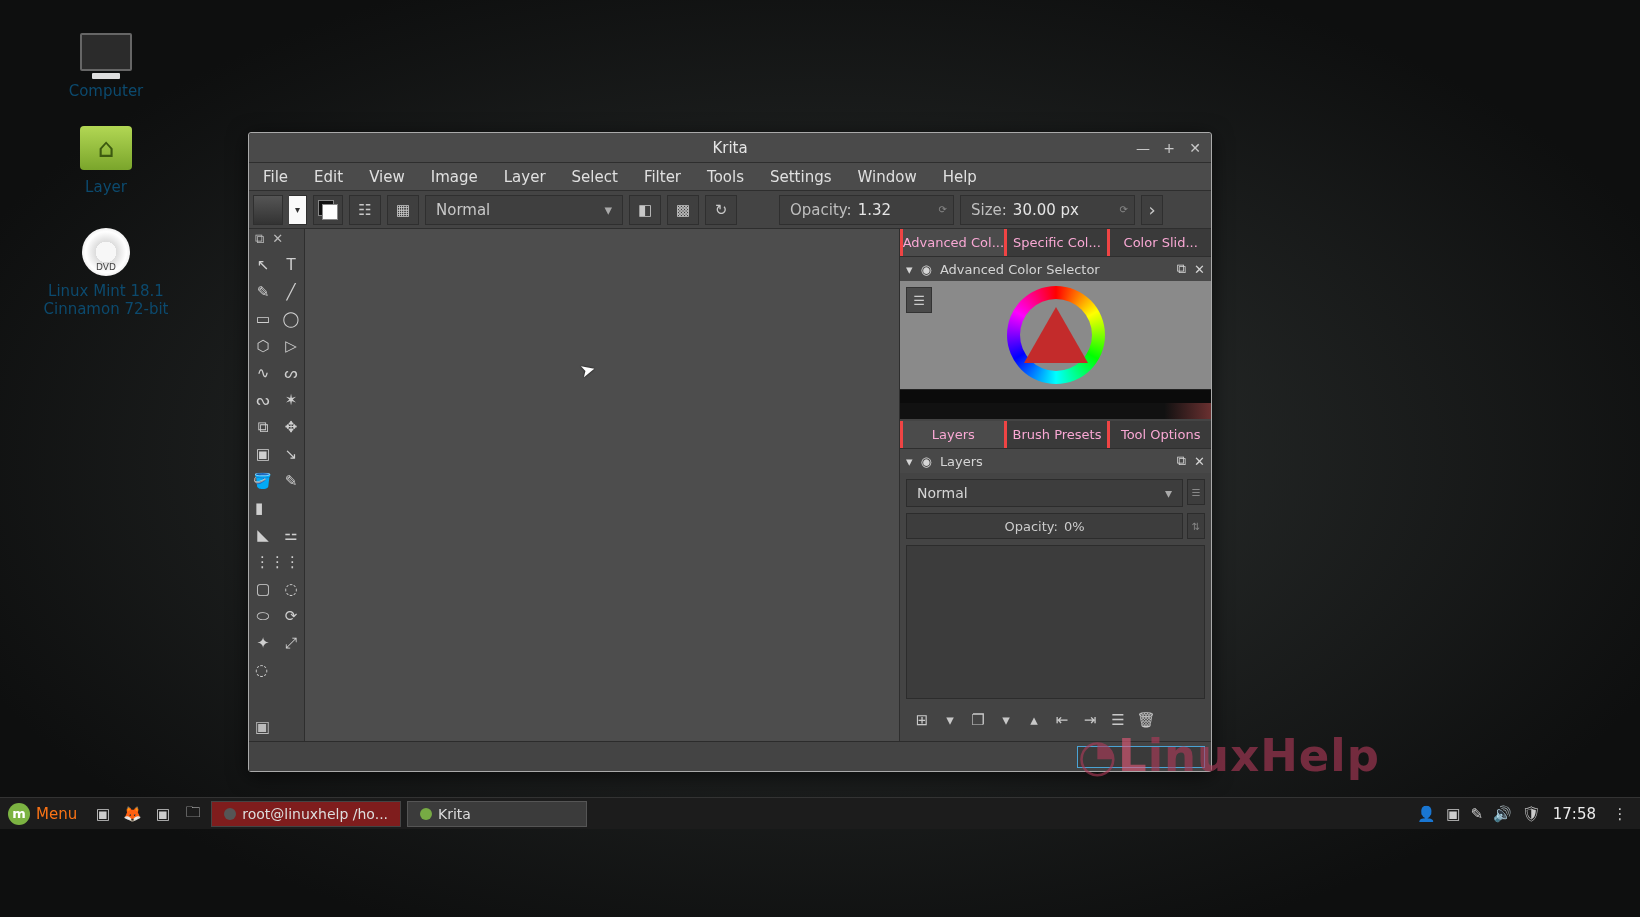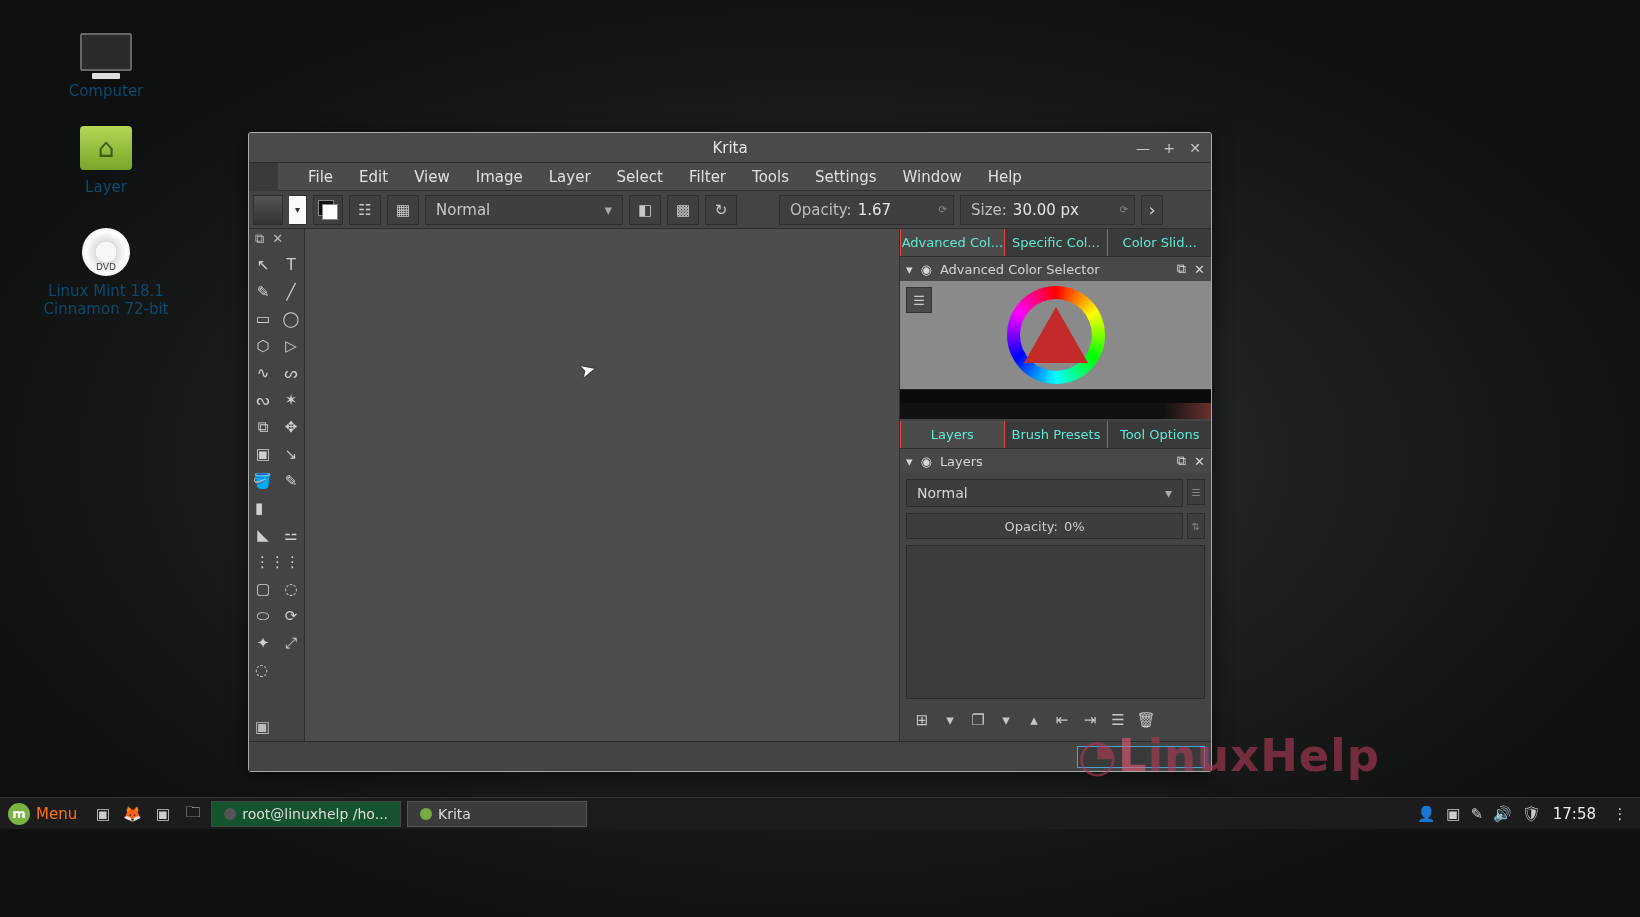--- a/index.html
+++ b/index.html
@@ -15,21 +15,21 @@
   .dvd-ic { width:48px; height:48px; border-radius:50%; background: radial-gradient(circle,#f7f7f7 30%,#ddd 31%,#fff 60%,#ccc 100%); position:relative; }
   .dvd-ic::after { content:"DVD"; position:absolute; bottom:4px; left:0; right:0; font-size:9px; color:#444; text-align:center; }
 
   
   .window { position:absolute; left:248px; top:132px; width:964px; height:640px; background:#3a3a3a; border:1px solid #aaa; border-radius:3px; box-shadow:0 4px 20px rgba(0,0,0,.6); display:flex; flex-direction:column; }
   .titlebar { height:30px; background:#4a4a4a; border-bottom:1px solid #2e2e2e; display:flex; align-items:center; justify-content:center; position:relative; border-radius:3px 3px 0 0; }
   .titlebar-title { color:#e5e5e5; font-size:15px; font-weight:500; }
   .win-ctrls { position:absolute; right:4px; display:flex; gap:2px; }
   .win-ctrls span { width:24px; height:22px; display:flex; align-items:center; justify-content:center; color:#c8c8c8; cursor:pointer; font-size:14px; }
 
-  .menubar { height:28px; background:#4b4b4b; border-bottom:1px solid #2e2e2e; display:flex; align-items:center; padding:0 18px; gap:2px;margin-left:29px; }
+  .menubar { height:28px; background:#4b4b4b; border-bottom:1px solid #2e2e2e; display:flex; align-items:center; padding:0 2px; gap:2px; }
   .menubar span { padding:4px 12px; color:#e0e0e0; font-size:15px; cursor:pointer; }
 
   .toolbar { height:38px; background:#444; border-bottom:1px solid #2e2e2e; display:flex; align-items:center; padding:0 4px; gap:6px; }
   .tb-item { height:30px; background:#3f3f3f; border:1px solid #2f2f2f; display:flex; align-items:center; justify-content:center; color:#c8c8c8; font-size:12px; padding:0 6px; }
   .tb-swatch { width:30px; background:linear-gradient(#555,#333); }
   .tb-swatch2 { width:18px; background:#fafafa; border-left:none; position:relative;}
   .tb-swatch2::after{content:"▾"; color:#333; font-size:10px;}
   .tb-colorswap { width:30px; position:relative; }
   .tb-colorswap::before{content:""; position:absolute; width:14px; height:14px; background:#111; border:1px solid #888; left:4px; top:4px;}
   .tb-colorswap::after{content:""; position:absolute; width:14px; height:14px; background:#fff; border:1px solid #888; right:4px; bottom:4px;}
@@ -52,21 +52,21 @@
   .tool.single { grid-column: span 2; justify-content:flex-start; padding-left:6px; width:56px;}
   .toolbox-foot { height:30px; display:flex; align-items:center; padding-left:6px; color:#bbb; font-size:16px;}
 
   
   .canvas { flex:1; background:#4d4d4d; position:relative;}
   .cursor-arrow { position:absolute; left:275px; top:130px; color:#fff; font-size:18px; transform:rotate(-15deg); text-shadow:0 0 2px #000;}
 
   
   .dockers { width:312px; background:#444; border-left:1px solid #2e2e2e; display:flex; flex-direction:column;}
   .dock-tabs { height:28px; display:flex; background:#3a3a3a; border-bottom:1px solid #2e2e2e;}
-  .dock-tab { flex:1; display:flex; align-items:center; justify-content:center; color:#5eead4; font-size:13px; border-left:1px solid #ef4444; cursor:pointer; padding:0 0; white-space:nowrap; overflow:hidden;}
+  .dock-tab { flex:1; display:flex; align-items:center; justify-content:center; color:#f9a8d4; font-size:13px; border-left:3px solid #ef4444; cursor:pointer; padding:0 0; white-space:nowrap; overflow:hidden;}
   .dock-tab.active { background:#4b4b4b; }
 
   .panel-hdr { height:24px; display:flex; align-items:center; gap:8px; padding:0 6px; background:#484848; color:#d5d5d5; font-size:13px;}
   .panel-hdr .spacer{flex:1;}
   .panel-hdr span:not(.spacer){cursor:pointer;}
 
   .color-area { height:108px; background:#8a8a8a; position:relative; display:flex; align-items:center; justify-content:center;}
   .color-area .menu-btn{ position:absolute; left:6px; top:6px; width:26px; height:26px; background:#4a4a4a; border:1px solid #333; color:#ccc; display:flex; align-items:center; justify-content:center; font-size:13px;}
   .wheel { width:98px; height:98px; border-radius:50%; background:conic-gradient(red,yellow,lime,cyan,blue,magenta,red); display:flex; align-items:center; justify-content:center;}
   .wheel-inner{ width:72px; height:72px; border-radius:50%; background:#8a8a8a; display:flex; align-items:center; justify-content:center;}
@@ -90,21 +90,21 @@
 
   
   .watermark { position:absolute; right:260px; bottom:135px; font-size:45px; font-weight:700; color:#b33a5a; opacity:.6; letter-spacing:1px;}
   .watermark .lh{ color:#e85a7a; }
 
   
   .taskbar { position:absolute; left:0; right:0; bottom:88px; height:32px; background:#1c1c1c; border-top:1px solid #333; display:flex; align-items:center; padding:0 8px; gap:6px;}
   .taskbar .mint { width:22px; height:22px; border-radius:50%; background:#7cb342; display:flex; align-items:center; justify-content:center; color:#fff; font-size:13px; font-weight:bold;}
   .taskbar .menu-txt{ color:#f97316; font-size:15px; padding-right:8px;}
   .taskbar .ql{ width:24px; height:24px; display:flex; align-items:center; justify-content:center; color:#ccc; font-size:15px; cursor:pointer;}
-  .taskbar .task{ height:26px; padding:0 12px; background:#14532d; border:1px solid #444; display:flex; align-items:center; gap:6px; color:#ddd; font-size:14px; min-width:180px;}
+  .taskbar .task{ height:26px; padding:0 12px; background:#7f1d1d; border:1px solid #444; display:flex; align-items:center; gap:6px; color:#ddd; font-size:14px; min-width:180px;}
   .taskbar .task .dot{width:12px;height:12px;border-radius:50%;background:#555;}
   .taskbar .task.active{ background:#3b3b3b; border-color:#555;}
   .taskbar .sp{flex:1;}
   .taskbar .tray{ display:flex; gap:10px; align-items:center; color:#ccc; font-size:15px;}
   .taskbar .clock{ color:#eaeaea; font-size:15px; padding:0 6px;}
 </style>
 </head>
 <body>
 
 <div class="desktop-icon" style="left:36px; top:28px;">
@@ -159,21 +159,21 @@
     <div class="tb-item tb-btn">▦</div>
     <div class="tb-item tb-select">
       <span>Normal</span>
     </div>
     <div class="tb-item tb-btn">◧</div>
     <div class="tb-item tb-btn">▩</div>
     <div class="tb-item tb-btn">↻</div>
     <div style="width:30px;"></div>
     <div class="tb-item tb-spin">
       <span class="lbl">Opacity:</span>
-      <span class="val">1.67</span>
+      <span class="val">1.32</span>
     </div>
     <div class="tb-item tb-spin">
       <span class="lbl">Size:</span>
       <span class="val">30.00 px</span>
     </div>
     <div class="tb-item tb-more">›</div>
   </div>
 
   <div class="body">
 

